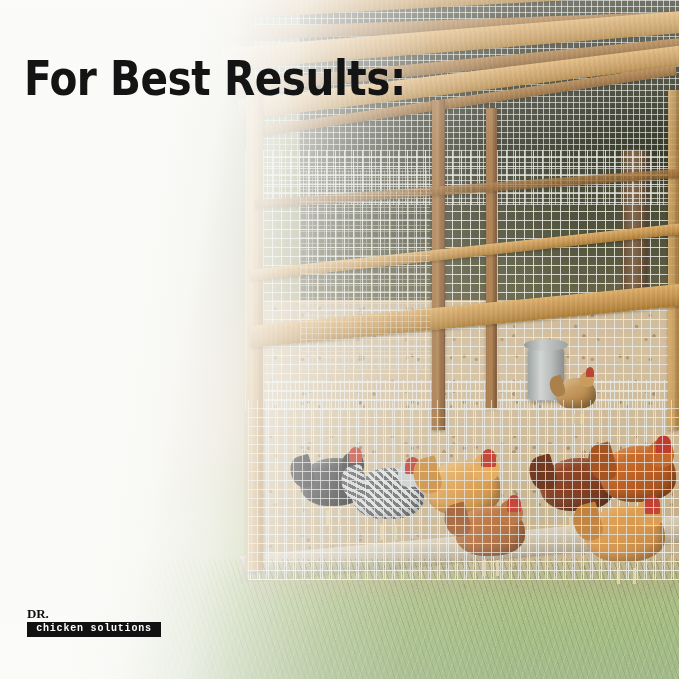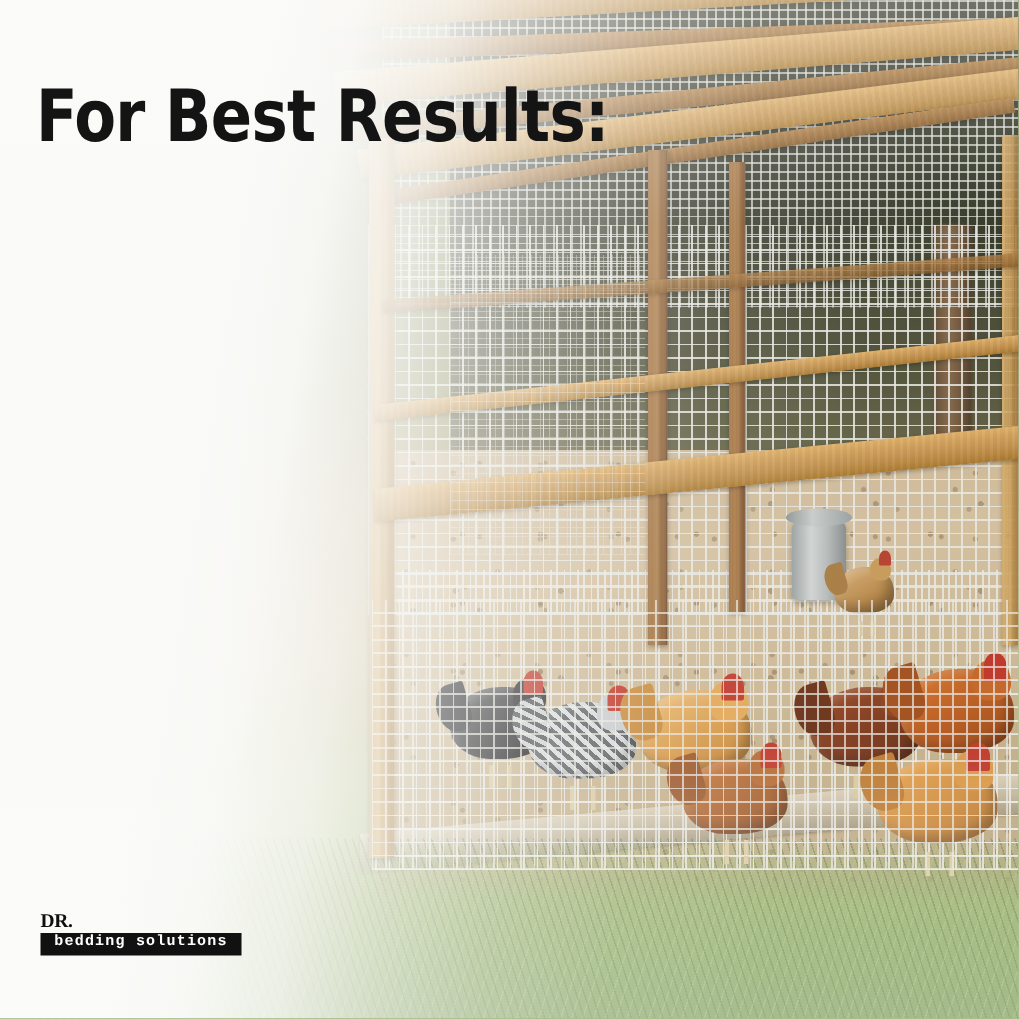--- a/index.html
+++ b/index.html
@@ -2,21 +2,21 @@
 <html><head>
 <meta charset="utf-8">
 <style>
   html,body{margin:0;padding:0;background:#fff;}
   body{font-family:"Liberation Sans", sans-serif;}
 
   #card{
     position:relative;
     width:679px;height:679px;
     overflow:hidden;
-    background:#4d7c0f;
+    background:#f9a8d4;
   }
 
   
   #photo{position:absolute;inset:0;overflow:hidden;}
 
   
   .bg-base{
     position:absolute;inset:0;
     background:
       linear-gradient(180deg,#6f7a54 0%,#7d8659 18%,#8b8f63 34%,#b5a87e 50%,#c9b792 62%,#b9c48f 78%,#8fae63 100%);
@@ -372,18 +372,18 @@
   <div id="content">
 
     <div id="title">For Best Results:</div>
 
 
     <div id="logo">
       <div class="logo-top">
         <span class="logo-dr">DR.</span>
       </div>
       <div class="logo-bar">
-        <span class="logo-sub">bedding solutions</span>
+        <span class="logo-sub">chicken solutions</span>
       </div>
     </div>
 
   </div>
 </div>
 
 </body></html>

